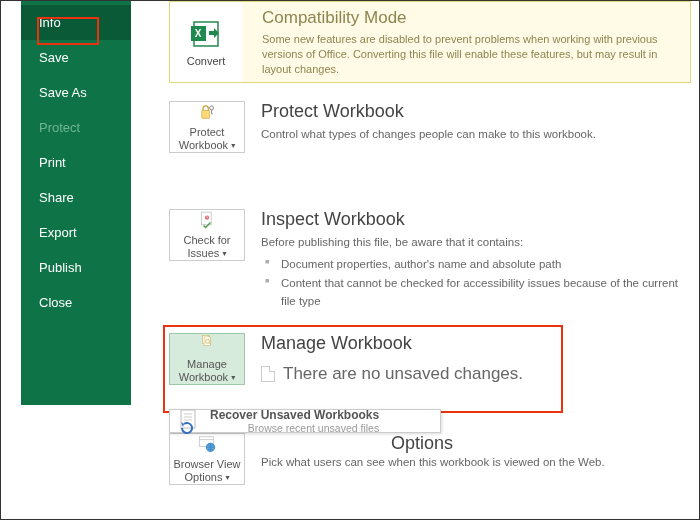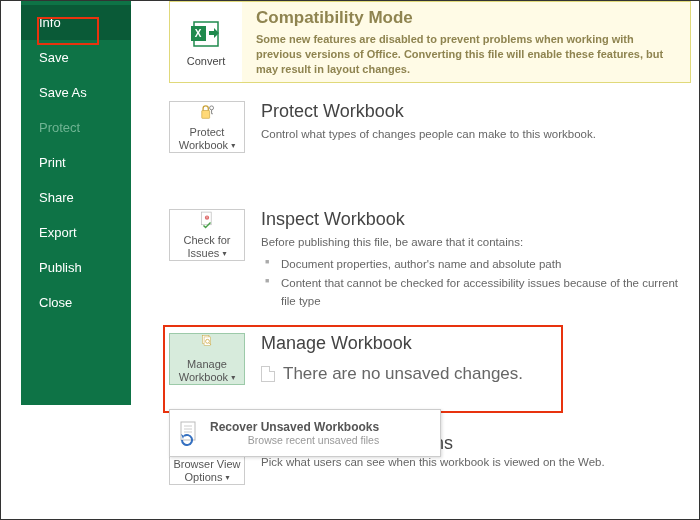--- a/index.html
+++ b/index.html
@@ -11,21 +11,21 @@
   .side-item.selected { background:#0a5a37; }
   .side-item.disabled { color:#6fb493; }
   .info-highlight { position:absolute; left:16px; top:16px; width:62px; height:28px; border:2px solid #e8330e; pointer-events:none; }
 
   .content { position:absolute; left:130px; top:0; right:0; bottom:0; background:#fff; overflow:hidden;}
 
   .compat { position:absolute; left:38px; top:0; right:8px; height:82px; background:#fffbe6; border:1px solid #e0d97a; display:flex; }
   .compat-left { width:72px; border-right:1px solid #e0d97a; display:flex; flex-direction:column; align-items:center; justify-content:center; gap:4px; background:#fff;}
   .convert-icon { width:34px; height:34px; display:flex; align-items:center; justify-content:center;}
   .compat-label { font-size:11px; color:#444;}
-  .compat-body { padding:6px 14px; flex:1;font-weight:bold;}
+  .compat-body { padding:6px 20px; flex:1;}
   .compat-title { color:#8f8450; font-size:17px; margin-bottom:4px;}
   .compat-text { font-size:11px; color:#8f8450; line-height:1.35;}
 
   .section { position:absolute; left:38px; right:20px; }
   .card { width:76px; height:52px; border:1px solid #ccc; display:flex; flex-direction:column; align-items:center; justify-content:center; gap:4px; background:#fff; float:left;}
   .card .clabel { font-size:11px; color:#555; text-align:center; line-height:1.2;}
   .card.sel { background:#d7ebdc; border-color:#9ccaa9;gap:9px;}
   .dd { font-size:8px; vertical-align:middle;}
   .sect-body { margin-left:92px; }
   .sect-title { font-size:18px; color:#444; margin-bottom:4px;}
@@ -34,21 +34,21 @@
   ul.bullets li { position:relative; padding-left:20px; font-size:11.5px; color:#666; line-height:1.5; margin-bottom:2px;}
   ul.bullets li::before { content:"■"; position:absolute; left:4px; top:1px; font-size:7px; color:#aaa;}
 
   .protect-sec { top:100px; }
   .inspect-sec { top:208px; }
   .manage-sec { top:332px; }
   .browser-sec { top:432px; }
 
   .manage-box { position:absolute; left:32px; top:324px; width:400px; height:88px; border:2px solid #e8330e; pointer-events:none;}
 
-  .popup { position:absolute; left:38px; top:408px; width:272px; height:48px; background:#fff; border:1px solid #ccc; box-shadow:1px 1px 3px rgba(0,0,0,0.15); display:flex; align-items:center; padding:4px 6px; gap:8px;}
+  .popup { position:absolute; left:38px; top:408px; width:272px; height:24px; background:#fff; border:1px solid #ccc; box-shadow:1px 1px 3px rgba(0,0,0,0.15); display:flex; align-items:center; padding:4px 6px; gap:8px;}
   .popup-text .pt-title { font-size:12px; color:#555; font-weight:600;}
   .popup-text .pt-sub { font-size:10.5px; color:#999;text-align:right;}
 
   .icon-svg { display:block; }
 
   .browser-frag-title { font-size:18px; color:#444; }
   .no-unsaved { display:flex; align-items:center; gap:8px; font-size:17px; color:#666; margin-top:10px;}
   .doc-mini { width:14px; height:16px; border:1px solid #ccc; background:linear-gradient(#fff,#fff); position:relative;}
   .doc-mini::after{content:"";position:absolute;right:-1px;top:-1px;width:5px;height:5px;background:#fff;border-left:1px solid #ccc;border-bottom:1px solid #ccc;}
 </style>

